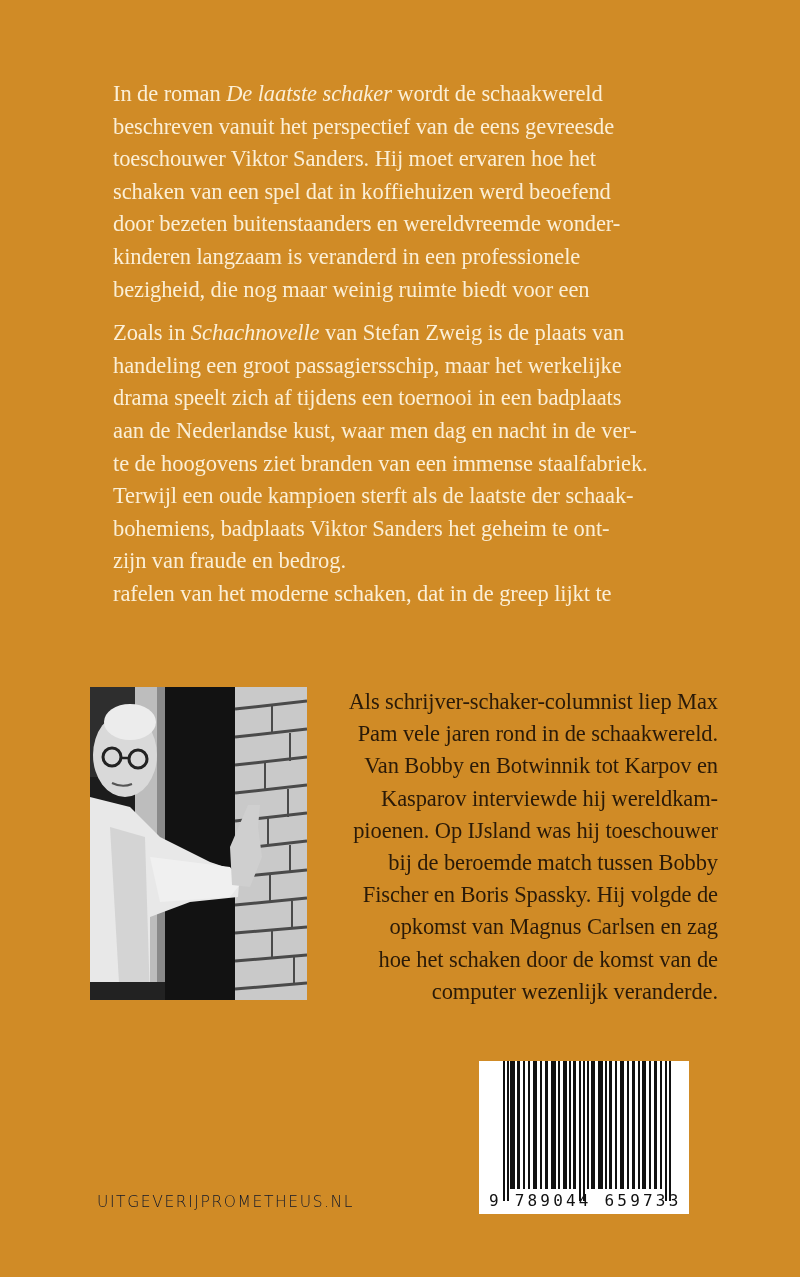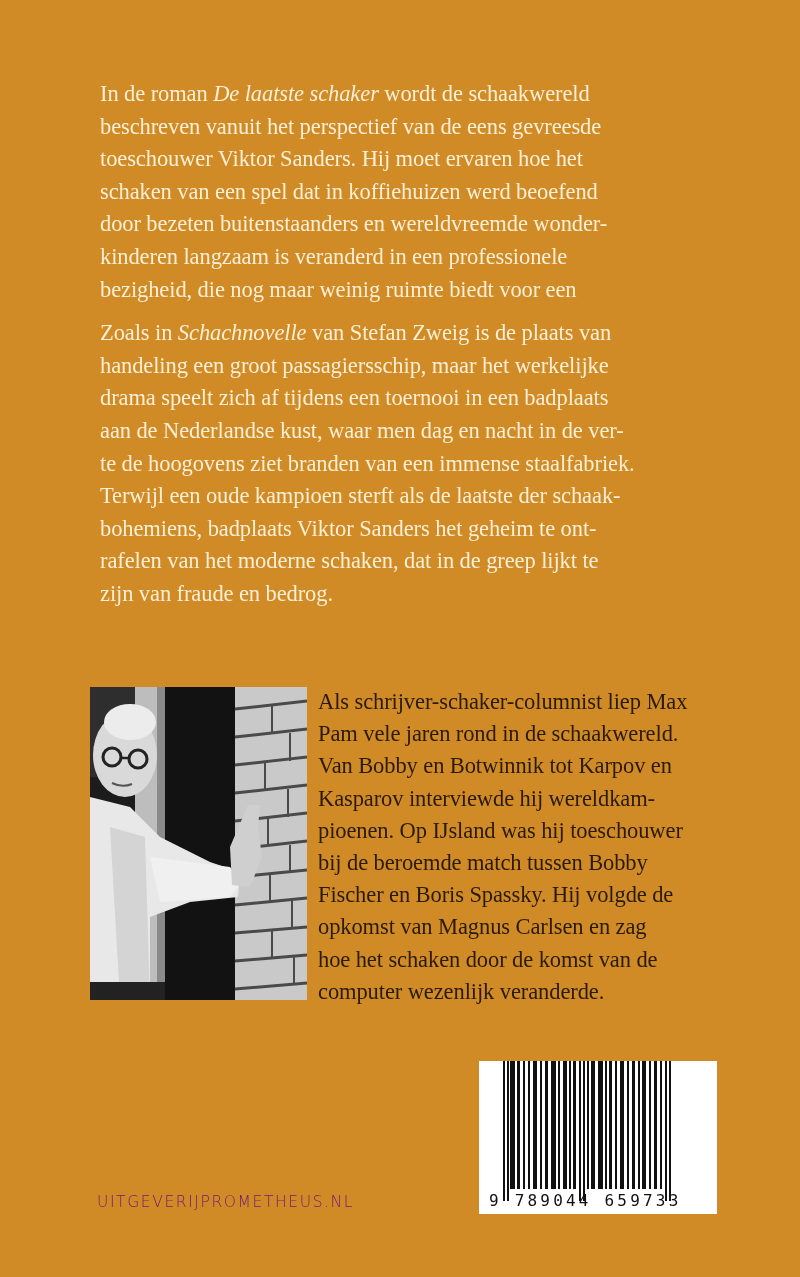--- a/index.html
+++ b/index.html
@@ -9,48 +9,48 @@
       position: relative; overflow: hidden;
       font-family: "Liberation Serif", "DejaVu Serif", serif;
     }
     .blurb {
       position: absolute; left: 100px; top: 78px; width: 620px;
       color: #FBEFD6;
       font-size: 22.5px; line-height: 32.6px;
       letter-spacing: -0.1px;
     }
     .blurb p { margin: 0 0 11px 0; }
-    .blurb .line { display: block; white-space: nowrap; }
+    .blurb .line { display: block; white-space: nowrap; margin-left: 13px; }
     .blurb i { font-style: italic; }
     .photo {
       position: absolute; left: 90px; top: 687px; width: 217px; height: 313px;
       background: #222; overflow: hidden;
     }
     .photo svg { display: block; }
     .bio {
       position: absolute; left: 318px; top: 686px; width: 400px;
       color: #2A1A08;
       font-size: 22.5px; line-height: 32.2px;
       letter-spacing: -0.1px;
     }
-    .bio .line { display: block; white-space: nowrap; }
+    .bio .line { display: block; white-space: nowrap; text-align: right; }
     .barcode {
-      position: absolute; left: 479px; top: 1061px; width: 238px; height: 153px;
+      position: absolute; left: 479px; top: 1061px; width: 210px; height: 153px;
       background: #FFFFFF;
     }
     .barcode .bars { position: absolute; left: 0; top: 0; }
     .barcode .digits {
       position: absolute; left: 10px; top: 130px;
       font-family: "DejaVu Sans Mono", "Liberation Mono", monospace;
       font-size: 16px; color: #111; letter-spacing: 3.2px;
       background: transparent;
     }
     .url {
       position: absolute; left: 97px; top: 1193px;
-      color: #701a75;
+      color: #0f172a;
       font-family: "DejaVu Sans", "Liberation Sans", sans-serif;
       font-size: 15.5px; letter-spacing: 1.6px;
       font-weight: 300;
     }
   </style>
 </head>
 <body>
 
 <div class="blurb">
   <p>
@@ -63,22 +63,22 @@
     <span class="line">bezigheid, die nog maar weinig ruimte biedt voor een</span>
   </p>
   <p>
     <span class="line"><span>Zoals in </span><i>Schachnovelle</i><span> van Stefan Zweig is de plaats van</span></span>
     <span class="line">handeling een groot passagiersschip, maar het werkelijke</span>
     <span class="line">drama speelt zich af tijdens een toernooi in een badplaats</span>
     <span class="line">aan de Nederlandse kust, waar men dag en nacht in de ver-</span>
     <span class="line">te de hoogovens ziet branden van een immense staalfabriek.</span>
     <span class="line">Terwijl een oude kampioen sterft als de laatste der schaak-</span>
     <span class="line">bohemiens, badplaats Viktor Sanders het geheim te ont-</span>
+    <span class="line">zijn van fraude en bedrog.</span>
     <span class="line">rafelen van het moderne schaken, dat in de greep lijkt te</span>
-    <span class="line">zijn van fraude en bedrog.</span>
   </p>
 </div>
 
 <div class="photo">
   <svg width="217" height="313" viewBox="0 0 217 313" xmlns="http://www.w3.org/2000/svg">
 
     <rect x="0" y="0" width="217" height="313" fill="#1c1c1c"></rect>
 
     <rect x="0" y="0" width="45" height="90" fill="#2e2e2e"></rect>
 

